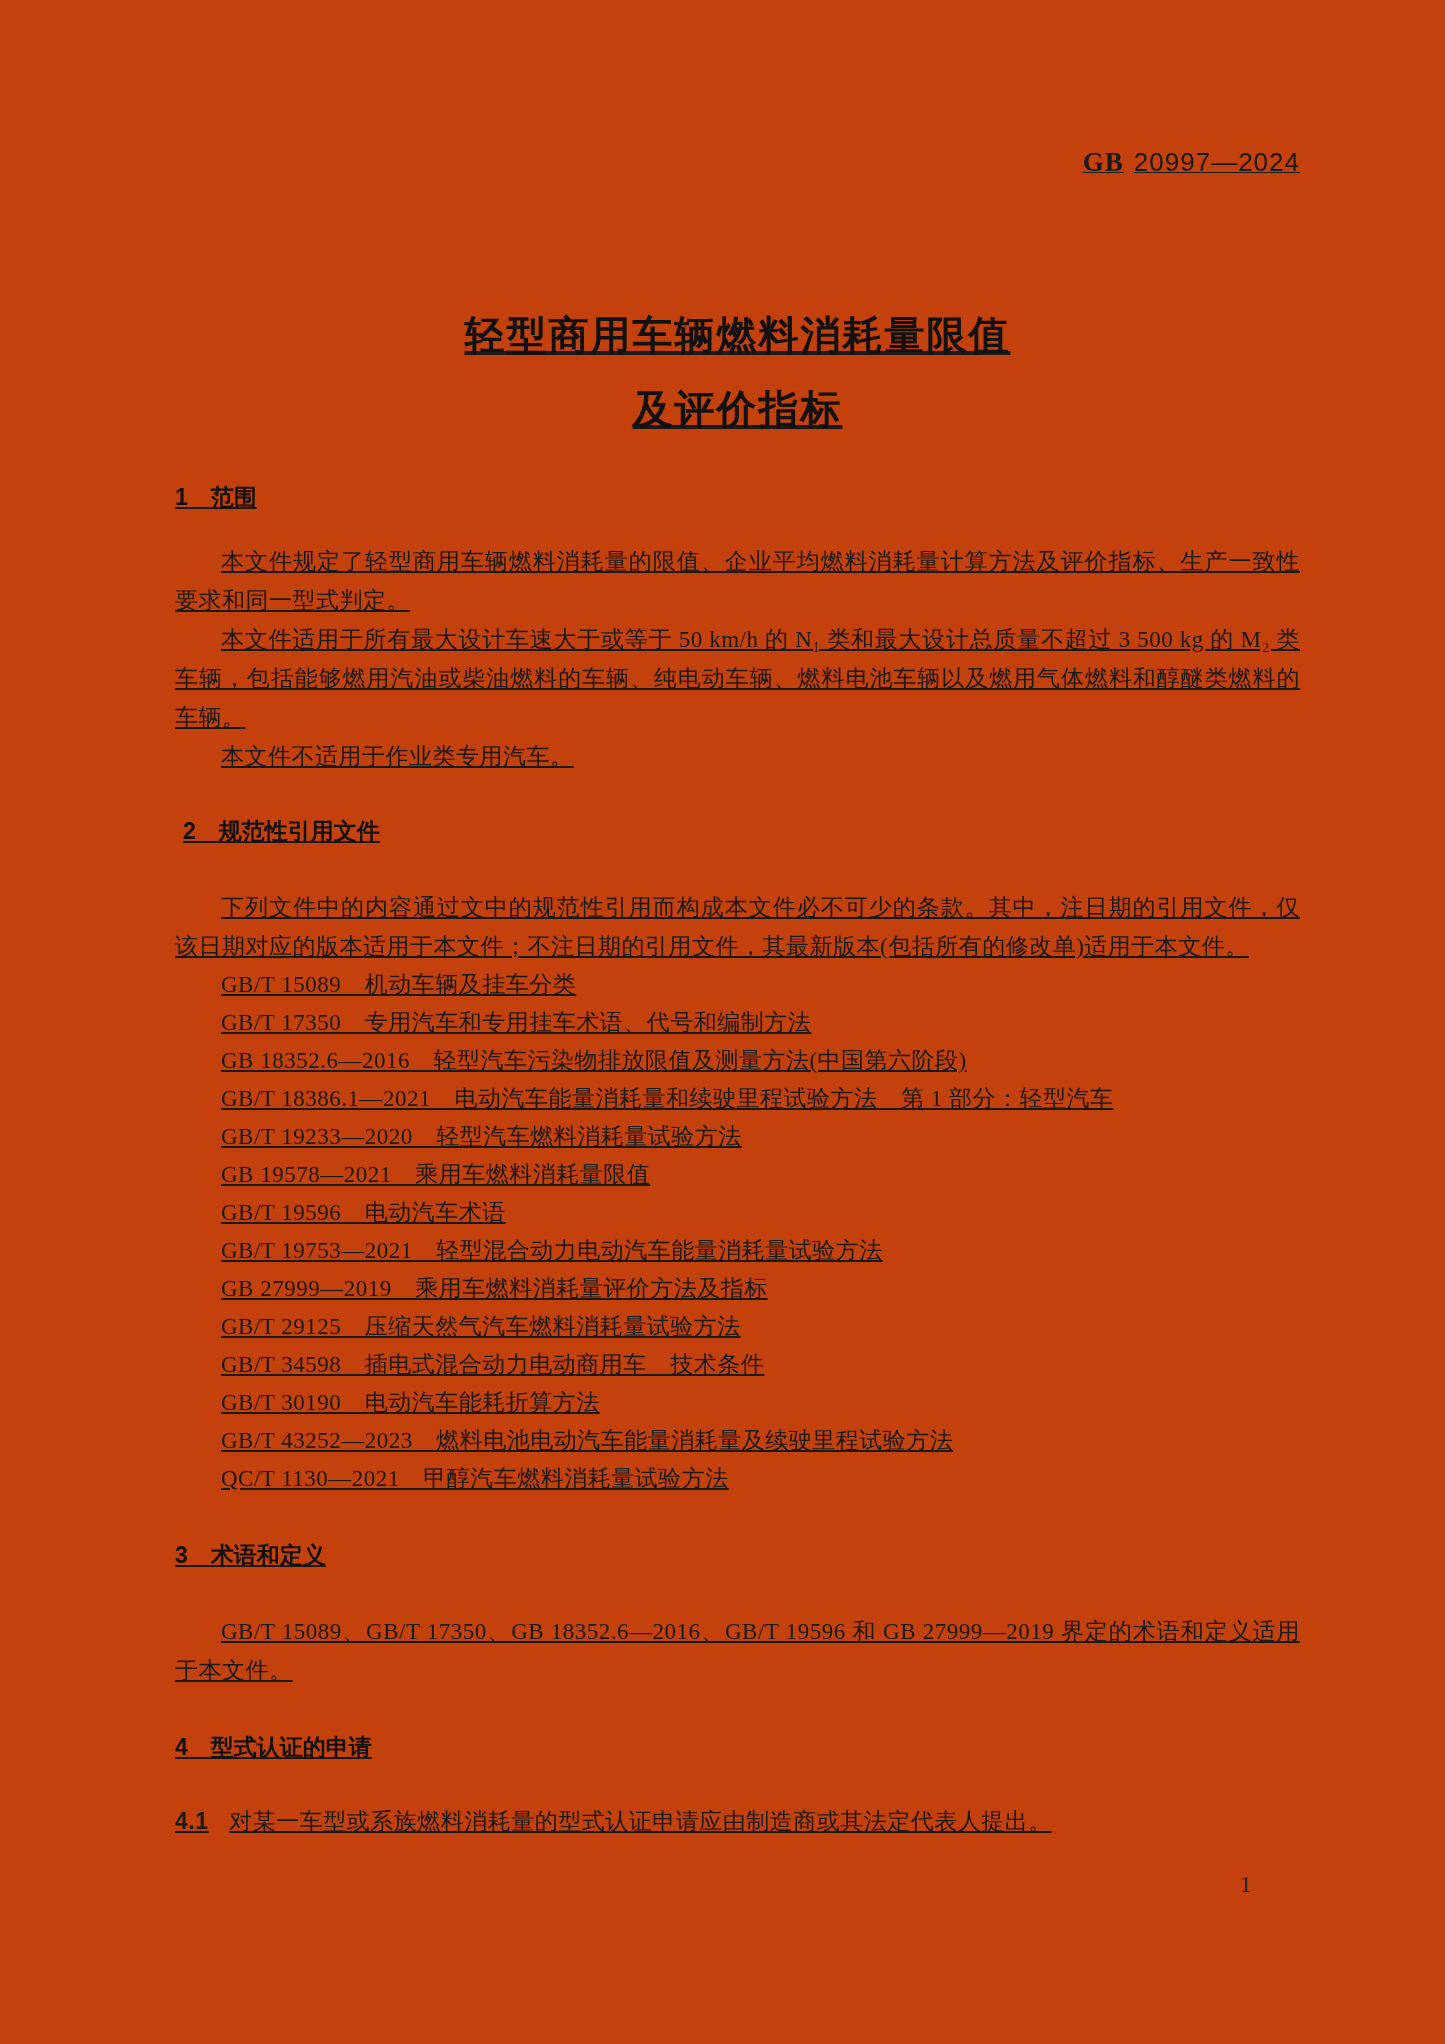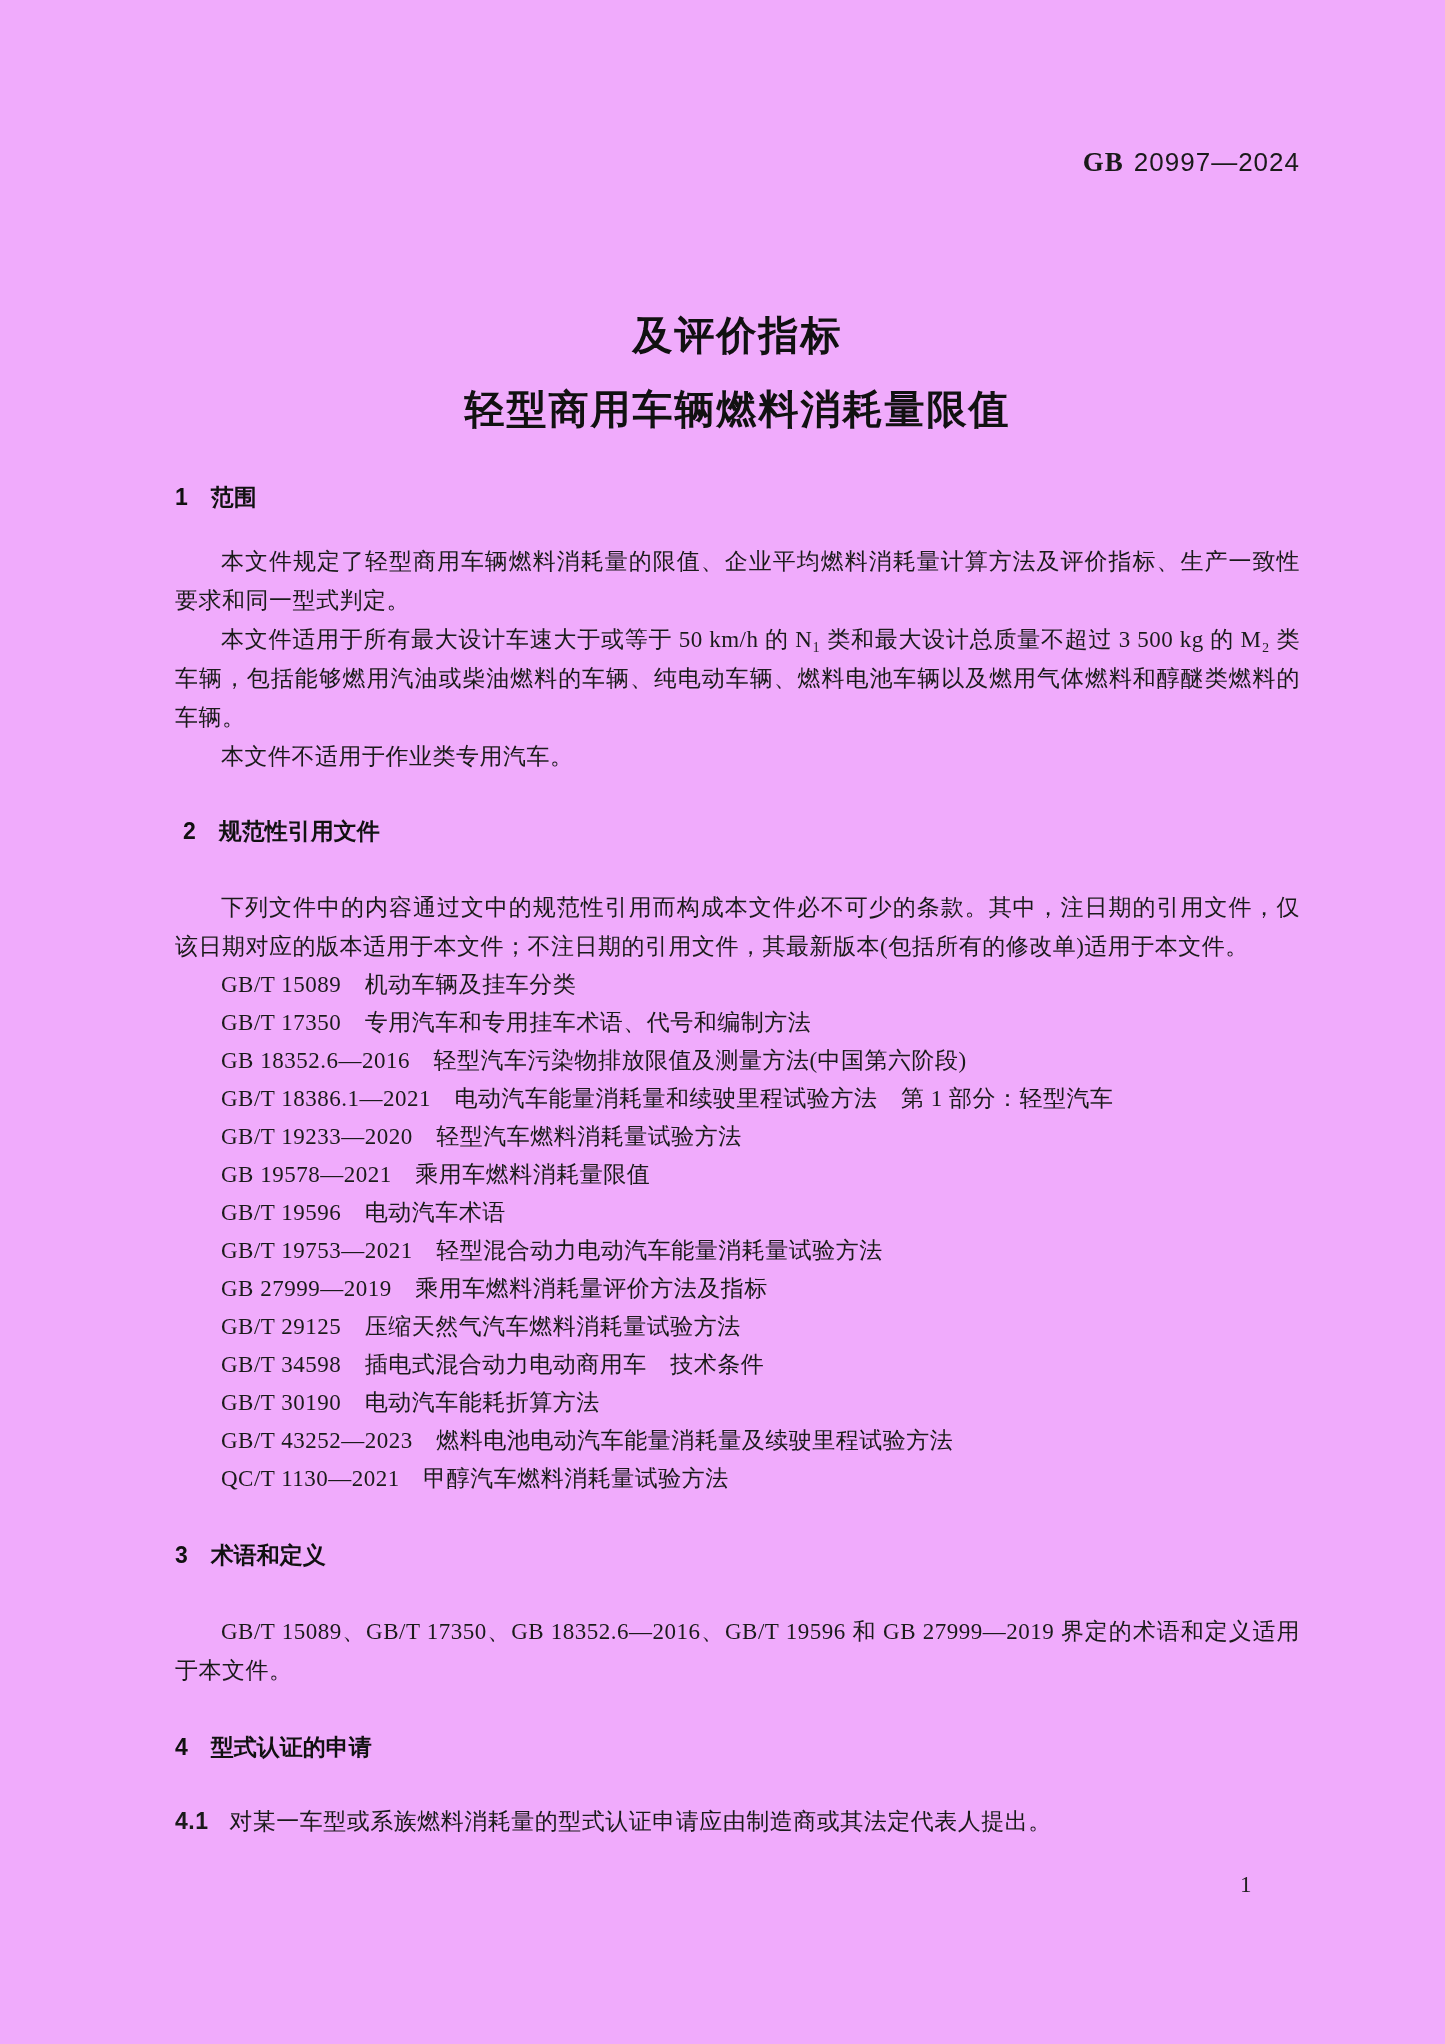--- a/index.html
+++ b/index.html
@@ -1,25 +1,26 @@
 <!DOCTYPE html>
 <html><head>
 <meta charset="utf-8">
 <style>
   * { margin: 0; padding: 0; box-sizing: border-box; }
   html, body { background: #ffffff; }
   .page {
     position: relative;
     width: 1445px;
     height: 2044px;
-    background: #f0abfc;
+    background: #c2410c;
     padding: 148px 145px 0 175px;
     font-family: "Liberation Serif", "DejaVu Serif", serif;
     color: #1a1a1a;
     overflow: hidden;
+    text-decoration: underline;
   }
   .doc-header {
     text-align: right;
     line-height: 28px;
     white-space: nowrap;
   }
   .code-gb {
     font-family: "Liberation Serif", serif;
     font-weight: bold;
     font-size: 27px;
@@ -90,22 +91,22 @@
 </head>
 <body>
 
 <div class="page">
 
   <div class="doc-header">
     <span class="code-gb">GB</span><span class="code-num">20997—2024</span>
   </div>
 
   <div class="doc-title">
+    <div>轻型商用车辆燃料消耗量限值</div>
     <div>及评价指标</div>
-    <div>轻型商用车辆燃料消耗量限值</div>
   </div>
 
   <div class="section-heading h-s1">1　范围</div>
   <p class="para">本文件规定了轻型商用车辆燃料消耗量的限值、企业平均燃料消耗量计算方法及评价指标、生产一致性要求和同一型式判定。</p>
   <p class="para">本文件适用于所有最大设计车速大于或等于 50 km/h 的 N₁ 类和最大设计总质量不超过 3 500 kg 的 M₂ 类车辆，包括能够燃用汽油或柴油燃料的车辆、纯电动车辆、燃料电池车辆以及燃用气体燃料和醇醚类燃料的车辆。</p>
   <p class="para">本文件不适用于作业类专用汽车。</p>
 
   <div class="section-heading h-s2">2　规范性引用文件</div>
   <p class="para">下列文件中的内容通过文中的规范性引用而构成本文件必不可少的条款。其中，注日期的引用文件，仅该日期对应的版本适用于本文件；不注日期的引用文件，其最新版本(包括所有的修改单)适用于本文件。</p>
   <div class="ref-list">

